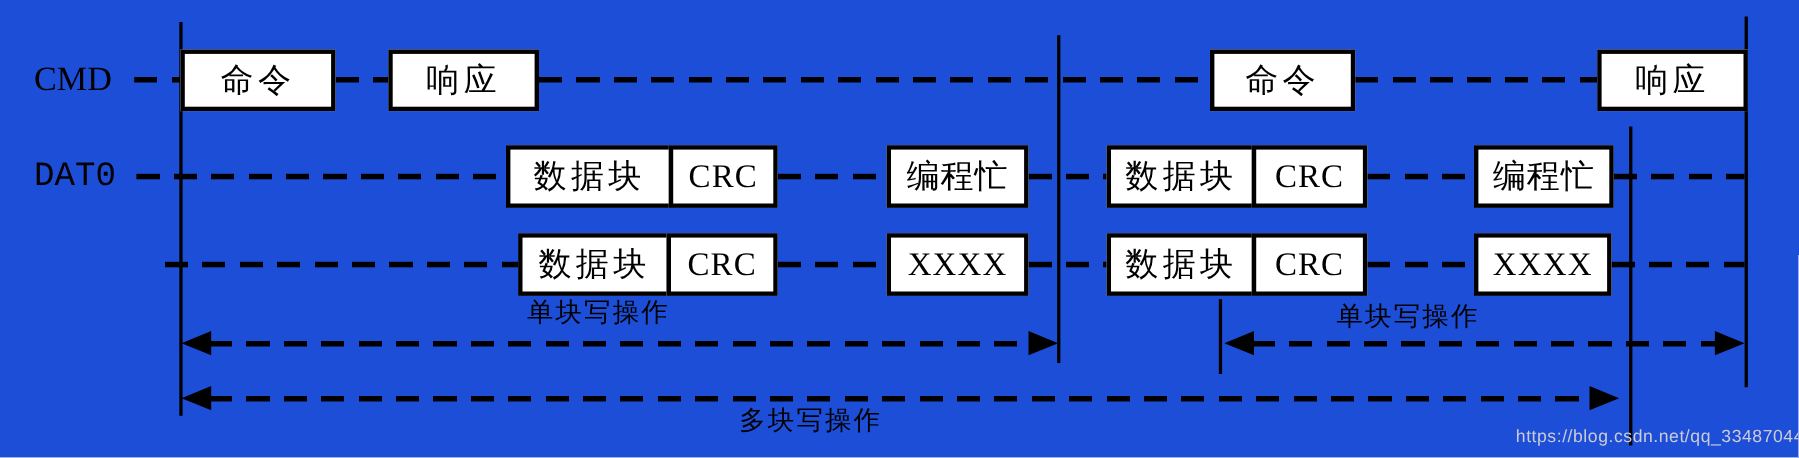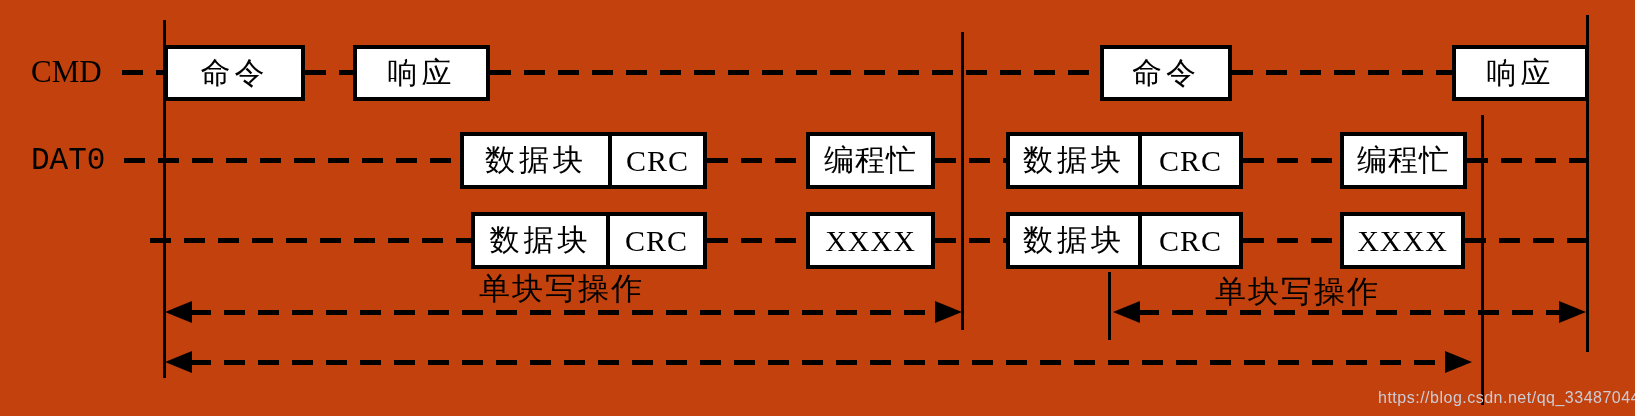--- a/index.html
+++ b/index.html
@@ -1,30 +1,30 @@
 <!DOCTYPE html>
 <html><head>
 <meta charset="utf-8">
 <style>
   html,body{margin:0;padding:0;background:#fff;}
   .canvas{
-    position:relative;width:1635px;height:416px;background:#c2410c;overflow:hidden;
+    position:relative;width:1635px;height:416px;background:#1d4ed8;overflow:hidden;
     font-family:"Liberation Serif","DejaVu Serif",serif;color:#000;
   }
   .sig{position:absolute;font-size:31px;white-space:nowrap;line-height:1;}
   .hd{position:absolute;height:5px;background:repeating-linear-gradient(90deg,#000 0 21px,transparent 21px 34px);}
   .vl{position:absolute;width:3px;background:#000;}
   .bx{
     position:absolute;box-sizing:border-box;border:4px solid #000;background:#fff;
     display:flex;align-items:center;justify-content:center;
     font-size:30px;letter-spacing:4px;white-space:nowrap;z-index:2;
   }
   .ahl{position:absolute;width:0;height:0;border-top:11px solid transparent;border-bottom:11px solid transparent;border-right:27px solid #000;z-index:3;}
   .ahr{position:absolute;width:0;height:0;border-top:11px solid transparent;border-bottom:11px solid transparent;border-left:27px solid #000;z-index:3;}
-  .ann{position:absolute;font-size:31px;white-space:nowrap;line-height:1;letter-spacing:2px;}
+  .ann{position:absolute;font-size:24px;white-space:nowrap;line-height:1;letter-spacing:2px;}
   .wm{position:absolute;font-family:"Liberation Sans","DejaVu Sans",sans-serif;font-size:16px;letter-spacing:0.5px;white-space:nowrap;}
 </style>
 </head>
 <body>
 
 <div class="canvas">
 
   <div class="sig" style="left:31px;top:56px;">CMD</div>
   <div class="sig" style="left:31px;top:145px;font-family:Liberation Mono, monospace;">DAT0</div>
 
@@ -76,16 +76,17 @@
   <div class="ann" style="left:479px;top:273px;">单块写操作</div>
 
   <div class="ahl" style="left:1113px;top:301px;"></div>
   <div class="hd" style="left:1138px;top:310px;width:424px;"></div>
   <div class="ahr" style="left:1559px;top:301px;"></div>
   <div class="ann" style="left:1215px;top:276px;">单块写操作</div>
 
   <div class="ahl" style="left:165px;top:351px;"></div>
   <div class="hd" style="left:190px;top:360px;width:1258px;"></div>
   <div class="ahr" style="left:1445px;top:351px;"></div>
+  <div class="ann" style="left:672px;top:371px;">多块写操作</div>
 
   <div class="wm" style="left:1378px;top:389px;color:#ccccd6;">https://blog.csdn.net/qq_33487044</div>
 
 </div>
 
 </body></html>

